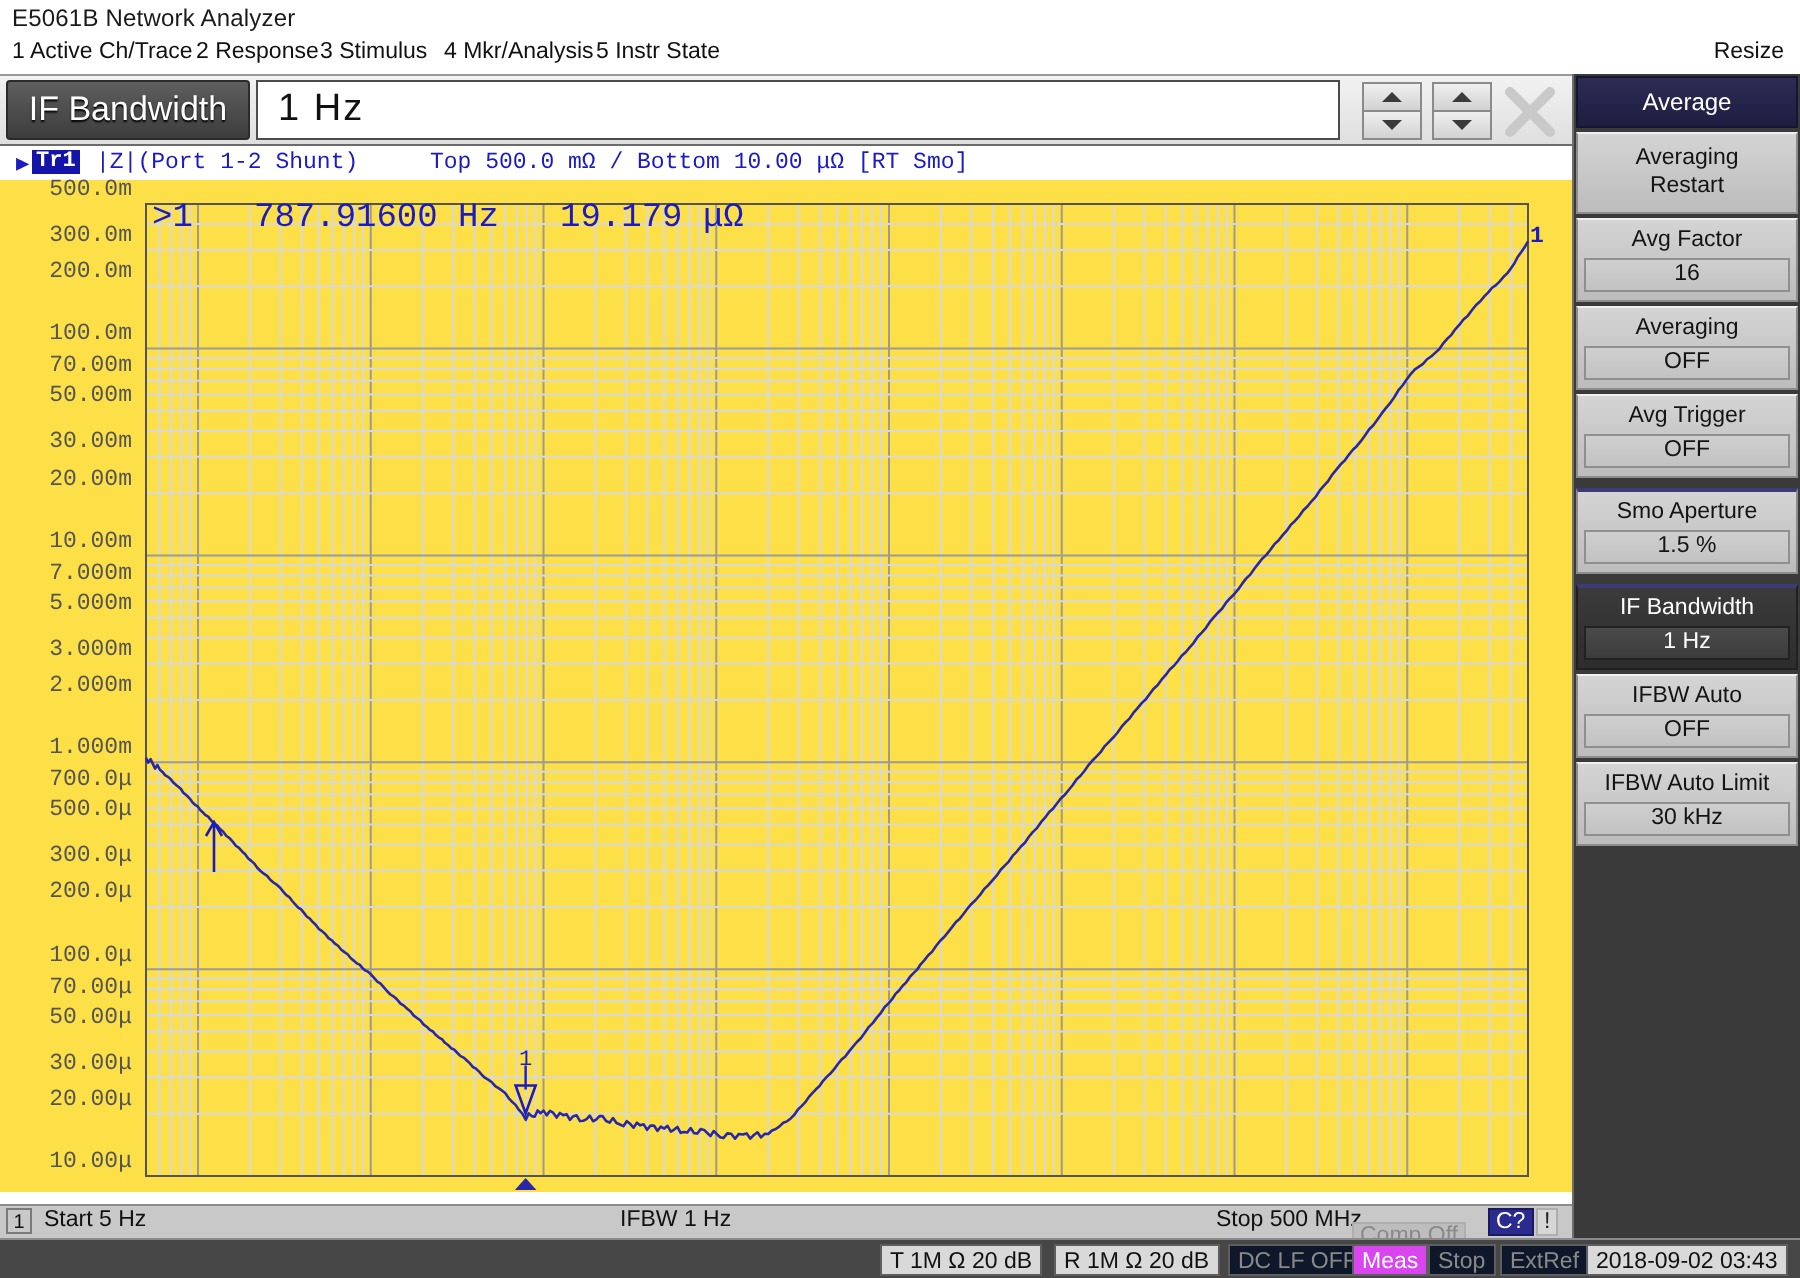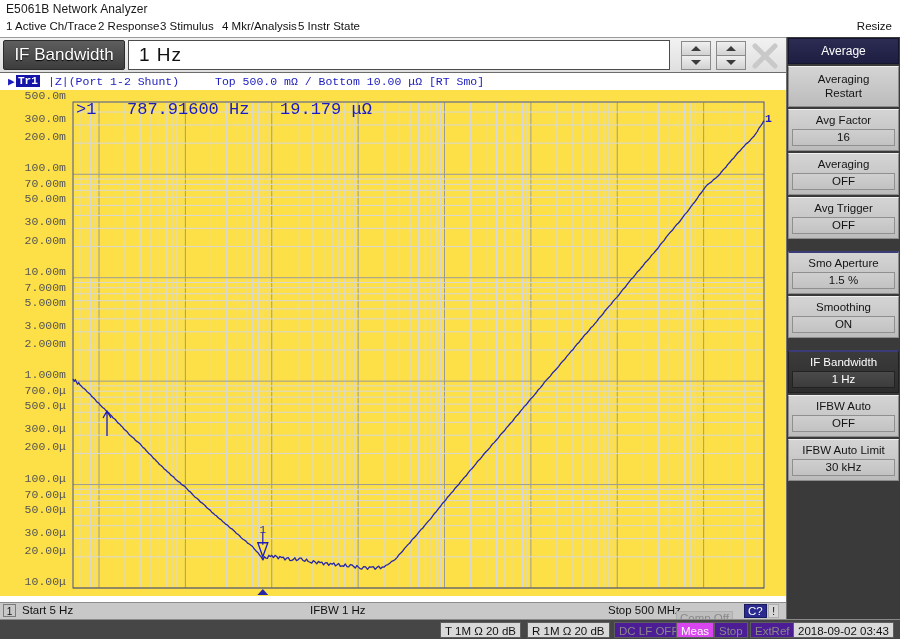--- a/index.html
+++ b/index.html
@@ -175,21 +175,21 @@
     box-sizing: border-box;
   }
   .sk {
     margin: 2px 1px 0 1px;
     background: linear-gradient(#d4d4d4, #bcbcbc);
     border: 1px solid #8c8c8c;
     border-top-color: #efefef;
     box-sizing: border-box;
     padding: 3px 3px 4px 3px;
   }
-  .sk.sep { margin-top: 12px; border-top: 2px solid #3b3b77; }
+  .sk.sep { margin-top: 5px; border-top: 2px solid #3b3b77; }
   .sk.active {
     background: linear-gradient(#3b3b3b, #2d2d2d);
     border-color: #202020;
     border-top: 2px solid #3b3b77;
   }
   .sk .sk-label {
     font-size: 11.5px; color: #141414;
     text-align: center; line-height: 14px;
   }
   .sk.active .sk-label { color: #ffffff; }
@@ -256,21 +256,21 @@
   }
   #statusbar .sbi {
     position: absolute; top: 2px; height: 16px;
     font-size: 11.5px; line-height: 16px;
     padding: 0 4px;
     box-sizing: border-box;
     border: 1px solid #5e5e5e;
     white-space: nowrap;
   }
   .sbi.lit { background: #d9d9d9; color: #111; border-color: #8e8e8e; }
-  .sbi.dim { background: #4c1d95; color: #898989; border-color: #5b5b5b; }
+  .sbi.dim { background: #0f172a; color: #898989; border-color: #5b5b5b; }
   .sbi.accent { background: #d946ef; color: #ffffff; border-color: #1a1a5e; }
 </style>
 </head>
 <body>
 
 <div id="app-title">E5061B Network Analyzer</div>
 
 <div id="menubar">
     <div class="mi" style="left: 6px;">1 Active Ch/Trace</div>
     <div class="mi" style="left: 98px;">2 Response</div>
@@ -491,24 +491,20 @@
         <div class="sk-value">OFF</div>
       </div>
       <div class="sk">
         <div class="sk-label">Avg Trigger</div>
         <div class="sk-value">OFF</div>
       </div>
       <div class="sk sep">
         <div class="sk-label">Smo Aperture</div>
         <div class="sk-value">1.5 %</div>
       </div>
-      <div class="sk">
-        <div class="sk-label">Smoothing</div>
-        <div class="sk-value">ON</div>
-      </div>
       <div class="sk active sep">
         <div class="sk-label">IF Bandwidth</div>
         <div class="sk-value">1 Hz</div>
       </div>
       <div class="sk">
         <div class="sk-label">IFBW Auto</div>
         <div class="sk-value">OFF</div>
       </div>
       <div class="sk">
         <div class="sk-label">IFBW Auto Limit</div>

